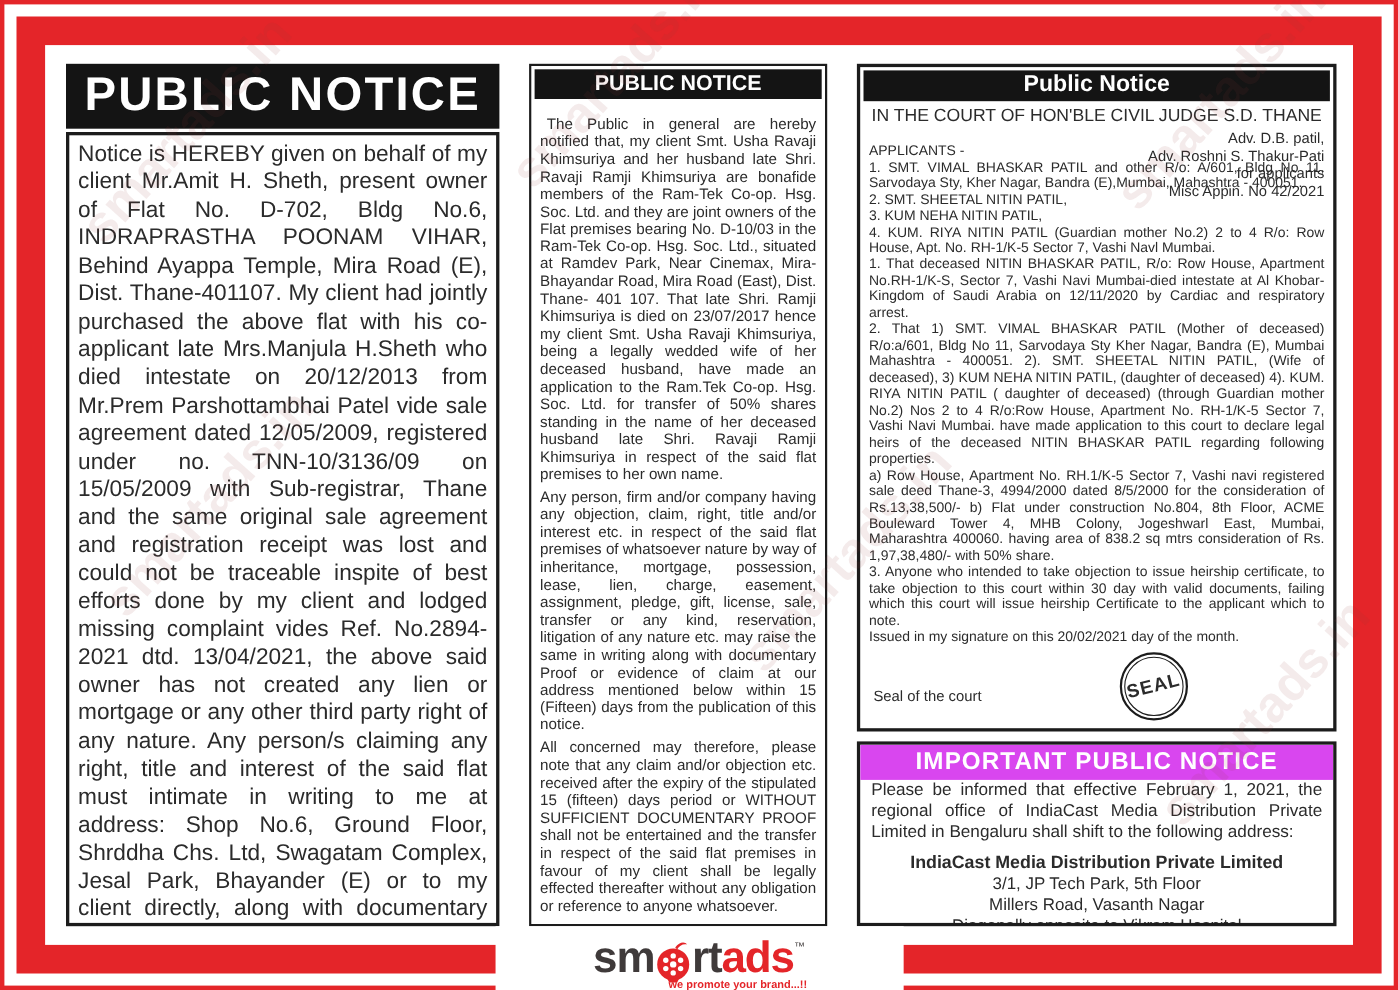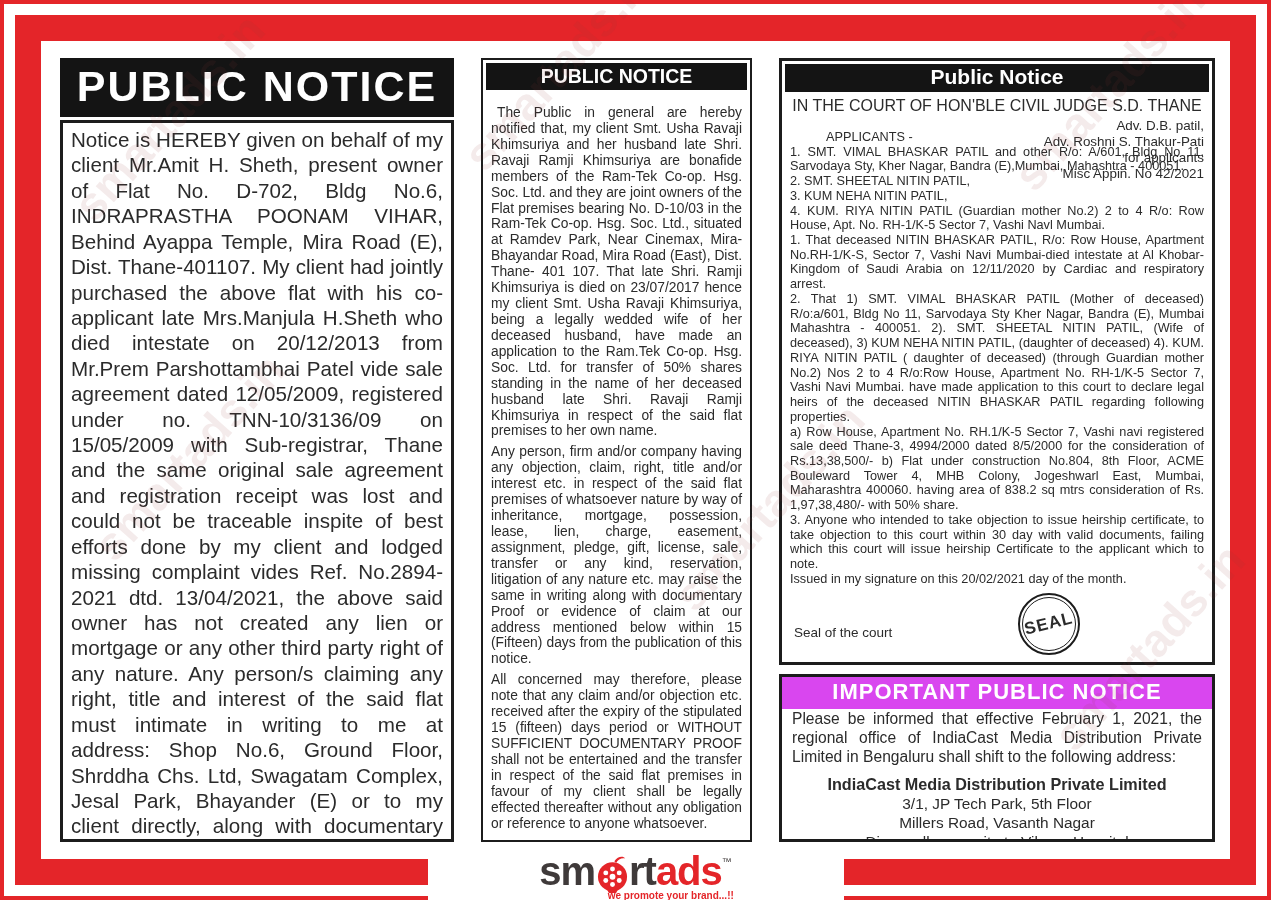--- a/index.html
+++ b/index.html
@@ -28,37 +28,37 @@
   .mid-header{background:#141414;color:#fff;text-align:center;font-weight:bold;font-size:19.5px;padding:2px 0;}
   .mid-body{padding:3px 5px;font-size:13.8px;line-height:1.155;text-align:justify;}
   .mid-body p{margin:0 0 5px 0;}
   .mid-body p:first-child{text-indent:6px;margin-top:12px;}
   
   .court-box{border:3px solid #1c1c1c;padding:3px;box-sizing:border-box;}
   .court-header{background:#141414;color:#fff;text-align:center;font-weight:bold;font-size:21px;padding:1px 0 3px 0;}
   .court-body{font-size:12.7px;line-height:1.16;padding:3px 5px 0 5px;}
   .court-line{text-align:center;font-size:16px;margin:2px 0;}
   .adv-block{text-align:right;font-size:13.4px;line-height:1.2;}
-  .applicants-label{margin-top:-52px;margin-left:36px;}
+  .applicants-label{margin-top:-52px;}
   .court-para{text-align:justify;}
   .seal-row{display:flex;align-items:flex-end;justify-content:space-between;padding:6px 4px 4px 4px;}
   .seal-label{font-size:13.5px;margin-bottom:14px;}
   .seal-circle{width:58px;height:58px;border:2px solid #1c1c1c;border-radius:50%;display:flex;align-items:center;justify-content:center;position:relative;margin-right:120px;}
   .seal-circle::before{content:"";position:absolute;inset:2px;border:1.6px solid #1c1c1c;border-radius:50%;}
   .seal-word{font-weight:bold;font-size:17px;transform:rotate(-14deg);letter-spacing:1px;}
   .court-sig{text-align:right;font-size:13.5px;line-height:1.25;}
   
   .imp-box{border:3px solid #1c1c1c;flex:1;box-sizing:border-box;display:flex;flex-direction:column;overflow:hidden;}
   .imp-header{background:#d946ef;color:#fff;text-align:center;font-weight:800;font-size:22px;letter-spacing:1px;padding:2px 0 4px 0;}
   .imp-subtitle{text-align:center;font-weight:bold;font-size:15px;text-decoration:underline;margin:5px 0 4px 0;}
   .imp-intro{font-size:15.6px;line-height:1.22;text-align:justify;padding:0 10px;}
   .imp-company{text-align:center;font-weight:bold;font-size:16.2px;margin-top:9px;}
   .imp-addr{text-align:center;font-size:15.4px;line-height:1.25;}
   
-  .logo-box{position:absolute;left:50%;transform:translateX(-50%);bottom:0;width:416px;height:58px;background:#fff;z-index:6;display:flex;align-items:center;justify-content:center;}
+  .logo-box{position:absolute;left:50%;transform:translateX(-50%);bottom:0;width:371px;height:58px;background:#fff;z-index:6;display:flex;align-items:center;justify-content:center;}
   .logo{position:relative;display:flex;align-items:flex-end;line-height:1;}
   .logo .dark{color:#3f3a3a;font-weight:900;font-size:40px;letter-spacing:-1px;}
   .logo .redtxt{color:var(--red);font-weight:900;font-size:40px;letter-spacing:-1px;}
   .logo .tm{color:#3f3a3a;font-size:10px;margin-bottom:24px;}
   .logo .tagline{position:absolute;right:-2px;bottom:-10px;color:var(--red);font-size:10px;font-weight:bold;white-space:nowrap;}
   .reel{width:37px;height:40px;margin:0 -2px -3px -1px;}
 </style>
 </head>
 <body>
 

